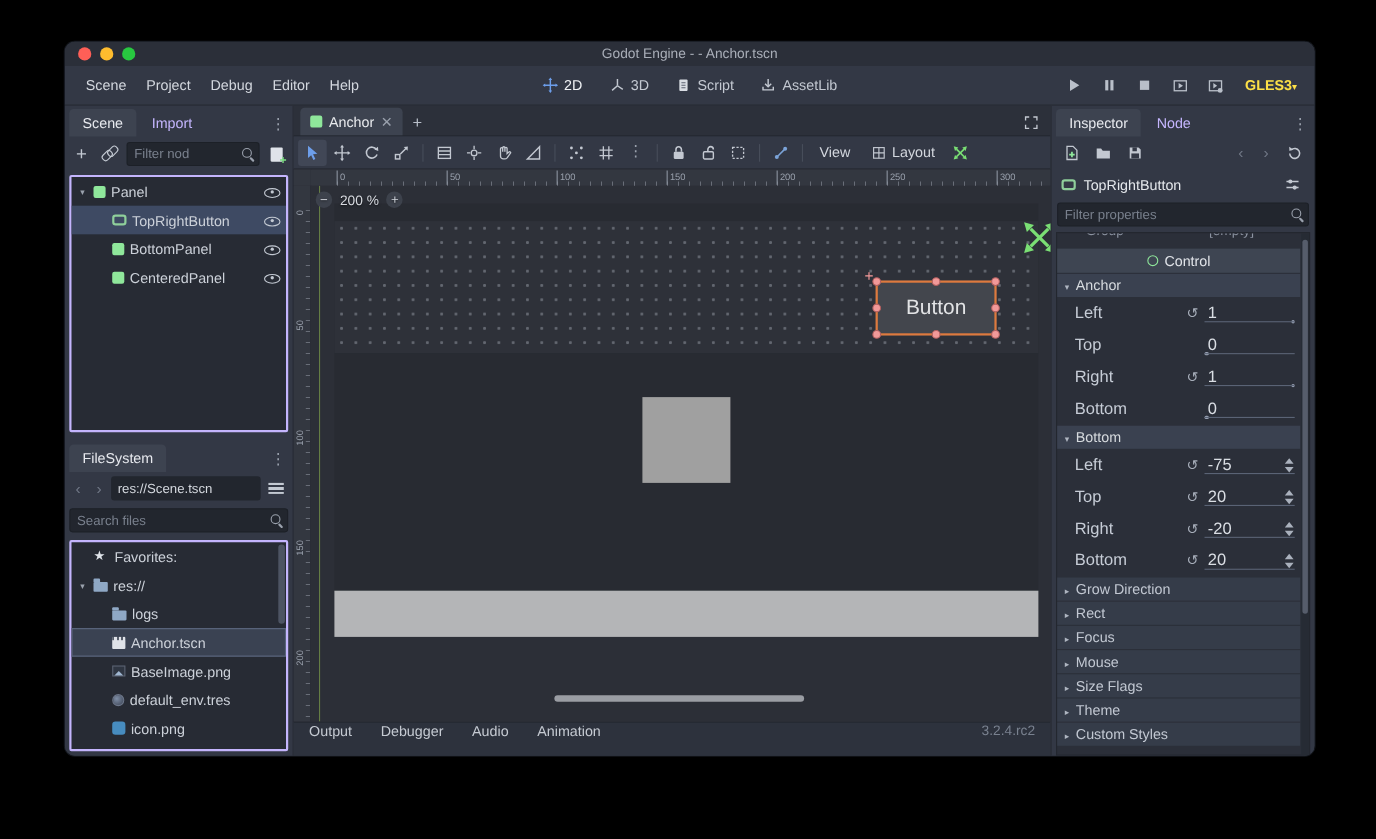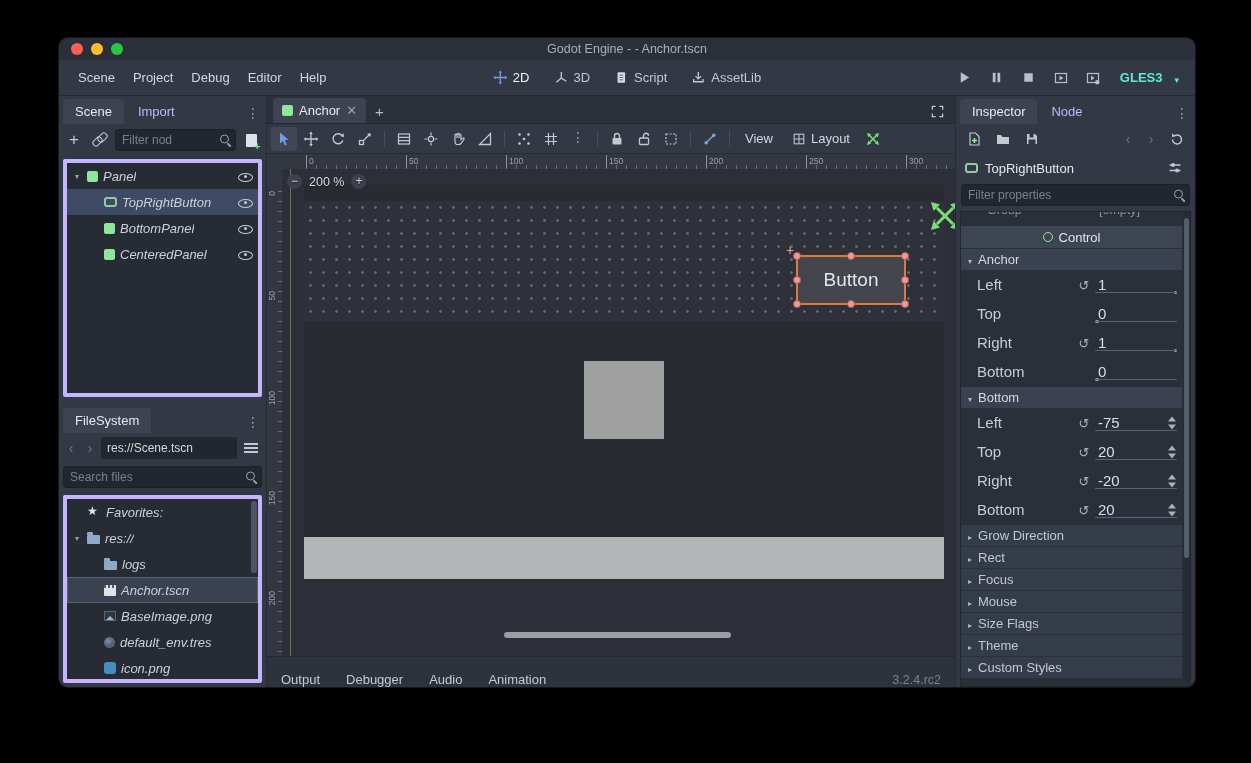--- a/index.html
+++ b/index.html
@@ -15,21 +15,21 @@
   .wtitle{flex:1;text-align:center;font-size:12.5px;color:#a9aeb8;white-space:nowrap;}
   
   .menubar{height:35px;background:#333845;border-bottom:1px solid #262a33;display:flex;align-items:center;
     padding:0 10px;position:relative;flex:none;}
   .menu-item{padding:5px 9px;font-size:13px;color:#d3d7de;border-radius:3px;}
   .ctx-group{position:absolute;left:50%;top:0;height:100%;transform:translateX(-50%);display:flex;align-items:center;gap:6px;}
   .ctx-btn{display:flex;align-items:center;gap:5px;padding:4px 9px;font-size:13px;color:#c3c8d1;border-radius:3px;}
   .ctx-btn.active{color:#f0f2f5;}
   .right-group{margin-left:auto;display:flex;align-items:center;gap:10px;}
   .pb-btn{width:22px;height:22px;display:flex;align-items:center;justify-content:center;}
-  .gles{display:flex;align-items:flex-end;gap:12px;font-size:13px;font-weight:bold;color:#5eead4;padding:3px 6px;}
+  .gles{display:flex;align-items:flex-end;gap:0;font-size:13px;font-weight:bold;color:#fde047;padding:3px 6px;}
   .gles .chev{font-size:9px;}
   
   .main{flex:1;display:flex;min-height:0;}
   .left-dock{width:199px;flex:none;background:#333845;border-right:1px solid #262a33;display:flex;
     flex-direction:column;padding:0 4px;min-height:0;}
   .center{flex:1;display:flex;flex-direction:column;min-width:0;background:#2e323c;}
   .right-dock{width:231px;flex:none;background:#333845;border-left:1px solid #262a33;display:flex;
     flex-direction:column;padding:0 4px;min-height:0;}
   
   .dock-tabs{height:28px;display:flex;align-items:flex-end;gap:2px;flex:none;}
@@ -39,21 +39,21 @@
   
   .hbar{display:flex;align-items:center;gap:4px;flex:none;}
   .tool-btn{width:22px;height:22px;display:flex;align-items:center;justify-content:center;flex:none;}
   .input-wrap{flex:1;position:relative;min-width:0;}
   .input-wrap input{width:100%;box-sizing:border-box;height:22px;background:#22262e;border:1px solid #1c2027;
     border-radius:3px;color:#d5d9df;font-size:12px;padding:0 20px 0 6px;outline:none;
     font-family:"Liberation Sans",sans-serif;}
   .input-wrap input::placeholder{color:#79808d;}
   .input-wrap .icn{position:absolute;right:4px;top:50%;transform:translateY(-50%);}
   
-  .tree{background:#272b34;border:4px solid #c4b5fd;border-radius:2px;overflow:hidden;position:relative;font-style:italic;}
+  .tree{background:#272b34;border:2px solid #c4b5fd;border-radius:2px;overflow:hidden;position:relative;}
   .scene-tree{height:230px;margin:3px 0 8px;}
   .file-tree{flex:1;margin:4px 0 4px;min-height:0;}
   .tree-row{height:26px;display:flex;align-items:center;gap:5px;padding:0 5px;font-size:13px;color:#ccd1d9;}
   .tree-row.selected{background:#3e4a63;}
   .file-tree .tree-row.selected{background:#3a4252;box-shadow:inset 0 0 0 1px #58637a;}
   .tree-row .caret{width:10px;flex:none;font-size:8px;color:#9aa1ad;text-align:center;}
   .tree-row.expanded .caret::before{content:"▾";}
   .tree-row.depth-1{padding-left:22px;}
   .tree-row .lbl{white-space:nowrap;overflow:hidden;text-overflow:ellipsis;}
   .tree-row .i-eye{margin-left:auto;}
@@ -139,21 +139,21 @@
   .h-ml{left:-5px;top:calc(50% - 4px)}.h-mr{right:-5px;top:calc(50% - 4px)}
   .h-bl{left:-5px;bottom:-5px}.h-bm{left:calc(50% - 4px);bottom:-5px}.h-br{right:-5px;bottom:-5px}
   .pivot{position:absolute;left:-12px;top:-14px;color:#f19999;font-size:14px;line-height:1;}
   .gizmo{position:absolute;left:624px;top:14px;}
   .h-thumb{position:absolute;left:222px;top:463px;width:227px;height:6px;border-radius:3px;background:#9a9da3;}
   .zoom-ctrl{position:absolute;left:20px;top:20px;display:flex;align-items:center;gap:7px;
     font-size:12.5px;color:#d8dbe1;text-shadow:0 1px 2px rgba(0,0,0,.6);}
   .zoom-btn{width:15px;height:15px;border-radius:50%;background:#3d424c;color:#ced2d9;font-size:12px;
     line-height:14px;text-align:center;}
   
-  .bottom-bar{height:30px;background:#2d323d;border-top:1px solid #232730;display:flex;align-items:flex-end;
+  .bottom-bar{height:30px;background:#2d323d;border-top:1px solid #232730;display:flex;align-items:flex-start;
     padding:0 14px;gap:26px;flex:none;}
   .bb-tab{font-size:13px;color:#c5cad2;}
   .version{margin-left:auto;color:#79818f;font-size:12.5px;}
   
   .insp-toolbar{height:30px;display:flex;align-items:center;gap:7px;padding:0 3px;flex:none;}
   .insp-toolbar .spacer{flex:1;}
   .obj-row{height:28px;display:flex;align-items:center;gap:7px;padding:0 5px;font-size:13px;color:#e5e8ec;flex:none;}
   .obj-row .lbl{flex:1;white-space:nowrap;overflow:hidden;text-overflow:ellipsis;}
   .filter-row{height:26px;display:flex;align-items:center;padding:0 1px;flex:none;}
   .insp-body{flex:1;background:#2b2f39;border:1px solid #23272f;margin:3px 0 0;min-height:0;

